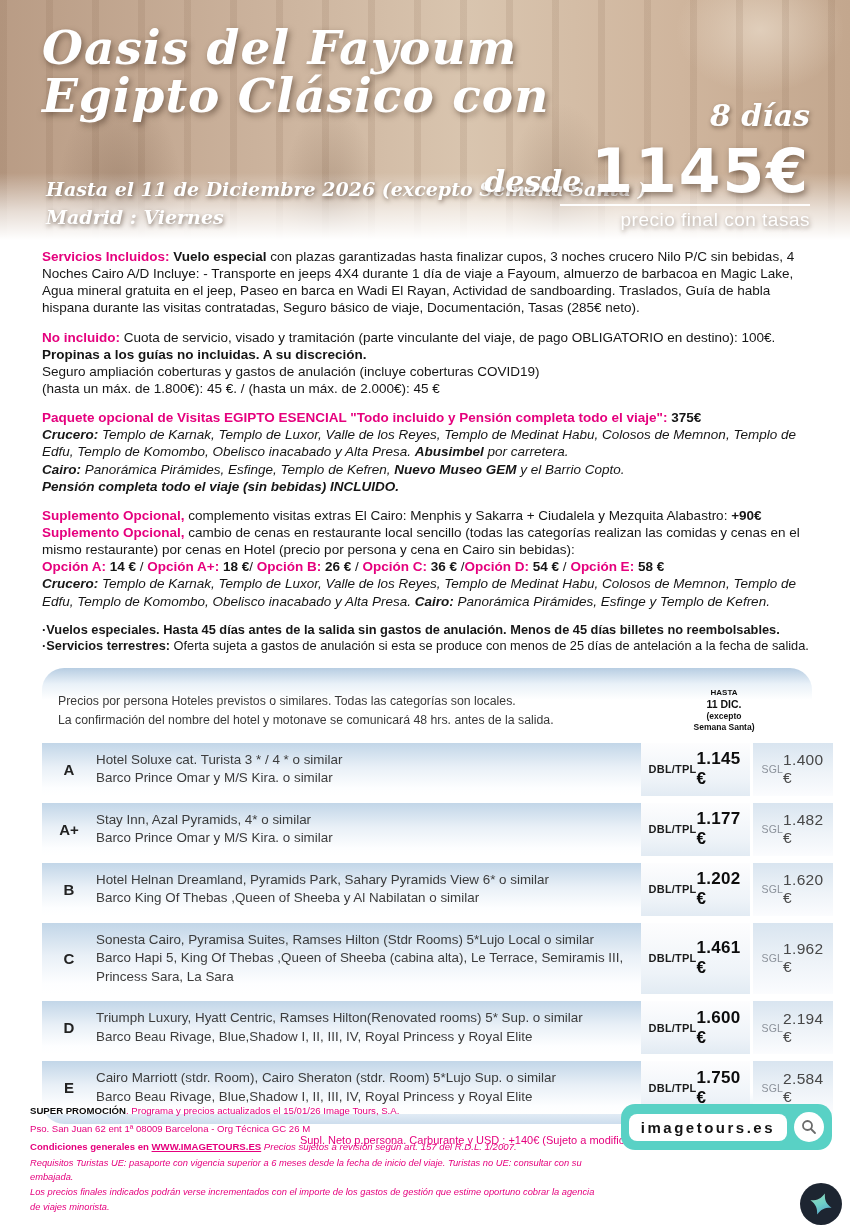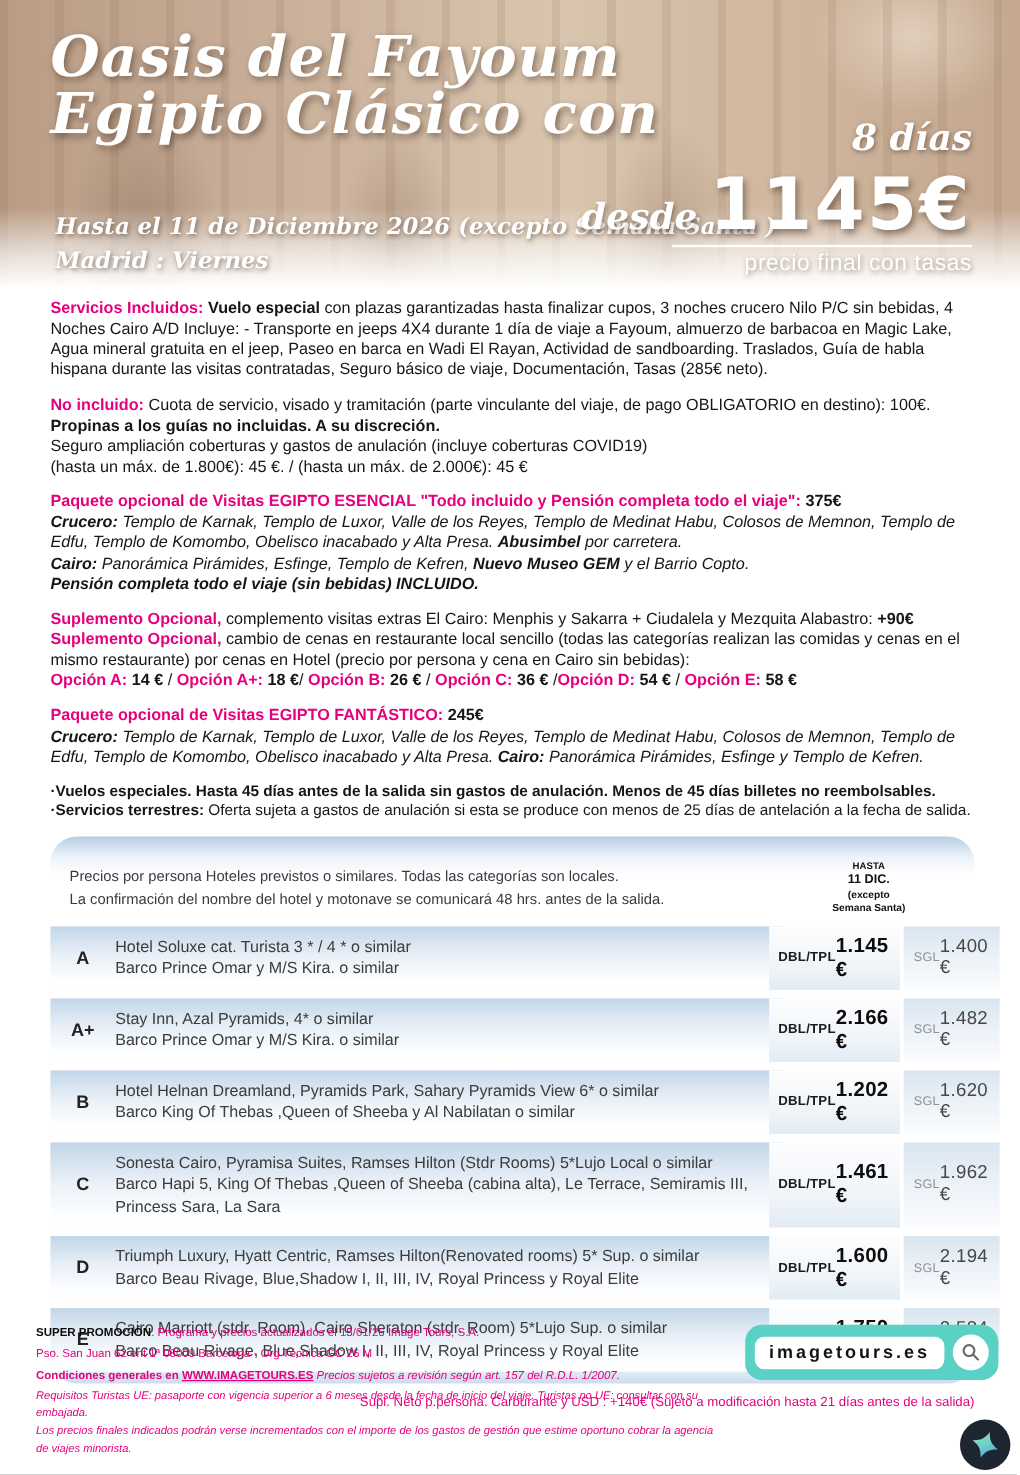--- a/index.html
+++ b/index.html
@@ -131,21 +131,20 @@
         <p class="para"><span class="b">Propinas a los guías no incluidas. A su discreción.</span></p>
         <p class="para"><span>Seguro ampliación coberturas y gastos de anulación (incluye coberturas COVID19)</span></p>
         <p class="para"><span>(hasta un máx. de 1.800€): 45 €. / (hasta un máx. de 2.000€): 45 €</span></p>
         <p class="para mt"><span class="pinkb">Paquete opcional de Visitas EGIPTO ESENCIAL "Todo incluido y Pensión completa todo el viaje": </span><span class="b">375€</span></p>
         <p class="para"><span class="bi">Crucero: </span><span class="i">Templo de Karnak, Templo de Luxor,  Valle de los Reyes, Templo de Medinat Habu, Colosos de Memnon, Templo de Edfu, Templo de Komombo, Obelisco inacabado y Alta Presa. </span><span class="bi">Abusimbel </span><span class="i">por carretera.</span></p>
         <p class="para"><span class="bi">Cairo: </span><span class="i">Panorámica Pirámides, Esfinge, Templo de Kefren, </span><span class="bi">Nuevo Museo GEM </span><span class="i">y el Barrio Copto.</span></p>
         <p class="para"><span class="bi">Pensión completa todo el viaje (sin bebidas) INCLUIDO.</span></p>
         <p class="para mt"><span class="pinkb">Suplemento Opcional, </span><span>complemento visitas extras El Cairo: Menphis y Sakarra + Ciudalela y Mezquita Alabastro: </span><span class="b">+90€</span></p>
         <p class="para"><span class="pinkb">Suplemento Opcional, </span><span>cambio de cenas en restaurante local sencillo (todas las categorías realizan las comidas y cenas en el mismo restaurante) por cenas en Hotel (precio por persona  y cena en Cairo sin bebidas):</span></p>
         <p class="para"><span class="pinkb">Opción A: </span><span class="b">14 € </span><span>/ </span><span class="pinkb">Opción A+: </span><span class="b"> 18 €</span><span>/ </span><span class="pinkb">Opción B: </span><span class="b">26 € </span><span>/ </span><span class="pinkb">Opción C: </span><span class="b">36 € </span><span>/</span><span class="pinkb">Opción D: </span><span class="b">54 € </span><span>/ </span><span class="pinkb">Opción E: </span><span class="b">58 €</span></p>
-        <p class="para mt"><span class="pinkb">Paquete opcional de Visitas EGIPTO FANTÁSTICO: </span><span class="b">245€</span></p>
         <p class="para"><span class="bi">Crucero: </span><span class="i">Templo de Karnak, Templo de Luxor,  Valle de los Reyes, Templo de Medinat Habu, Colosos de Memnon, Templo de Edfu, Templo de Komombo, Obelisco inacabado y Alta Presa. </span><span class="bi">Cairo: </span><span class="i">Panorámica Pirámides, Esfinge y Templo de Kefren.</span></p>
         <p class="para mt small"><span class="b">·Vuelos especiales. Hasta 45 días antes de la salida sin gastos de anulación. Menos de 45 días billetes no reembolsables.</span></p>
         <p class="para small"><span class="b">·Servicios terrestres: </span><span>Oferta sujeta a gastos de anulación si esta se produce con menos de 25 días de antelación a la fecha de  salida.</span></p>
       </div>
 
     <div class="table-card">
       <div class="table-head">
         <div class="table-note">
           <div>Precios por persona Hoteles previstos o similares. Todas las categorías son locales.</div>
           <div>La confirmación del nombre del hotel y motonave se comunicará 48 hrs. antes de la salida.</div>
@@ -181,21 +180,21 @@
             <div class="trow-main">
               <div class="tcat">A+</div>
               <div class="tdesc">
                 <div>Stay Inn, Azal Pyramids, 4* o similar</div>
                 <div>Barco Prince Omar  y M/S Kira. o similar</div>
               </div>
             </div>
             <div class="tprices">
               <div class="pcell top">
                 <span class="plabel">DBL/TPL</span>
-                <span class="pval">2.166 €</span>
+                <span class="pval">1.177 €</span>
               </div>
               <div class="pcell bot">
                 <span class="plabel sgl">SGL</span>
                 <span class="pval sgl">1.482 €</span>
               </div>
             </div>
           </div>
           <div class="trow">
             <div class="trow-main">
               <div class="tcat">B</div>

